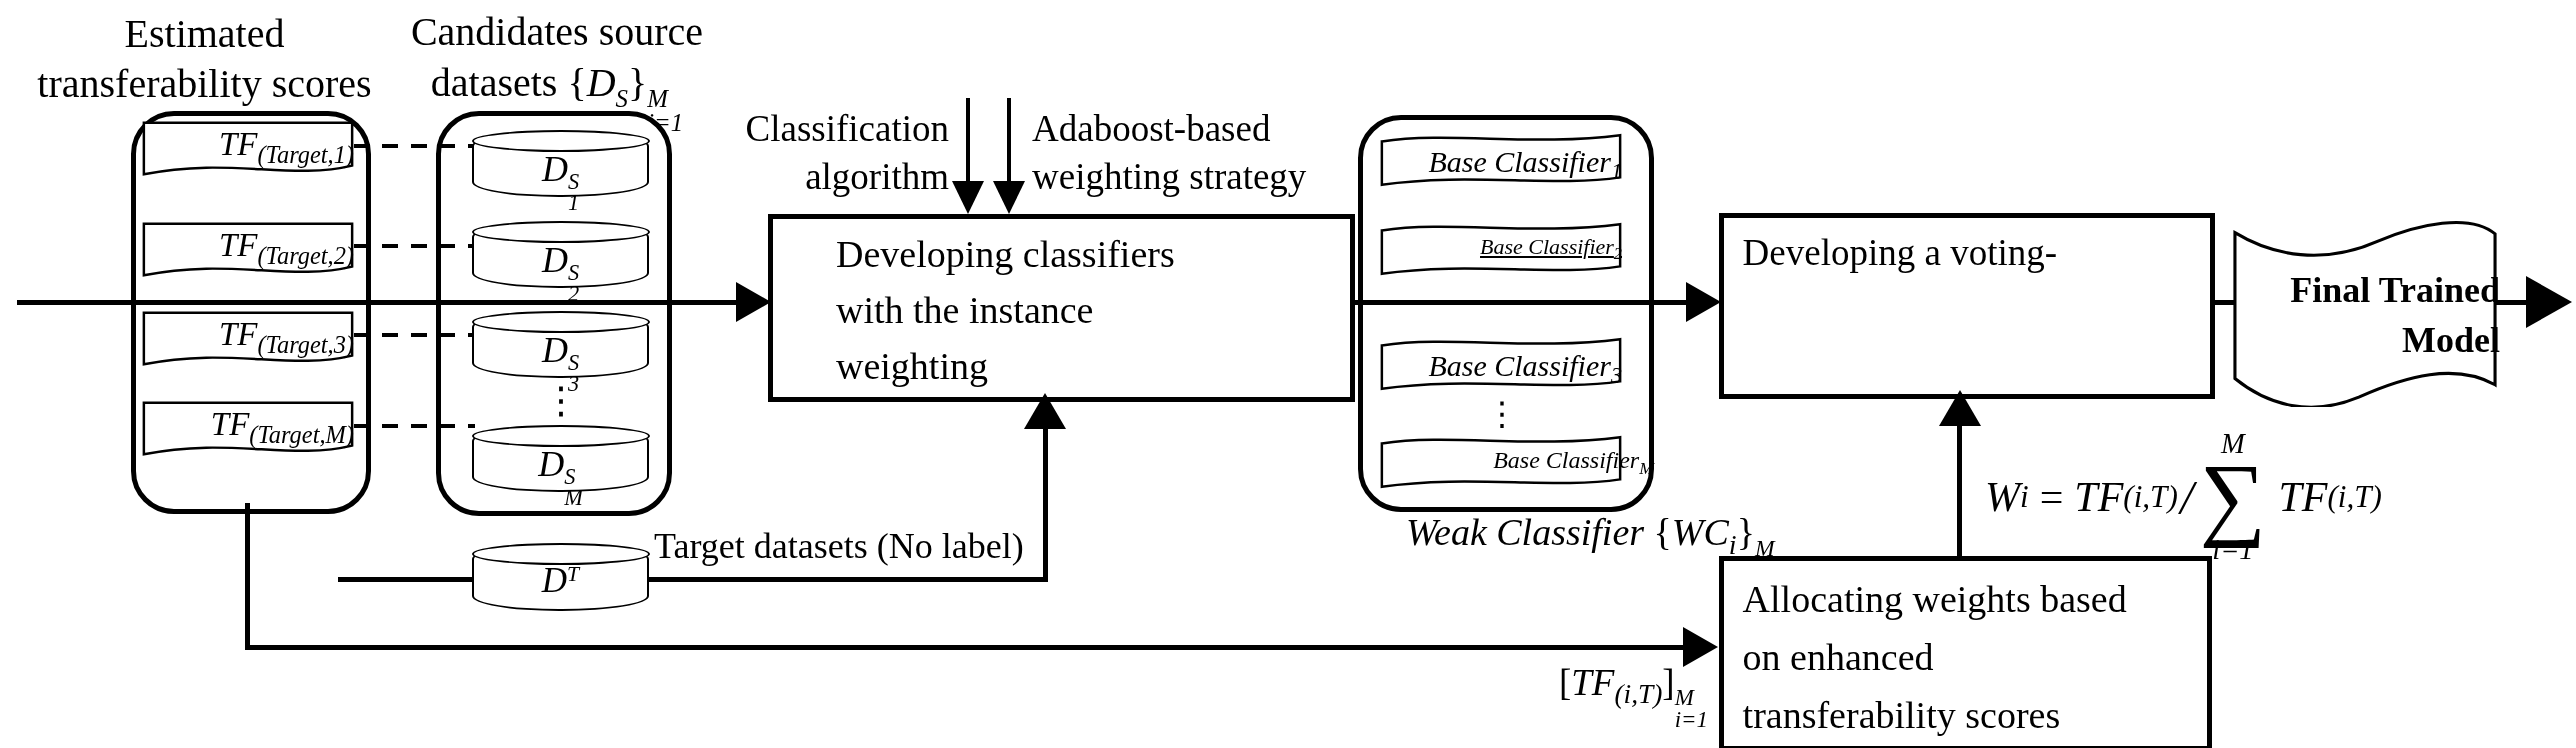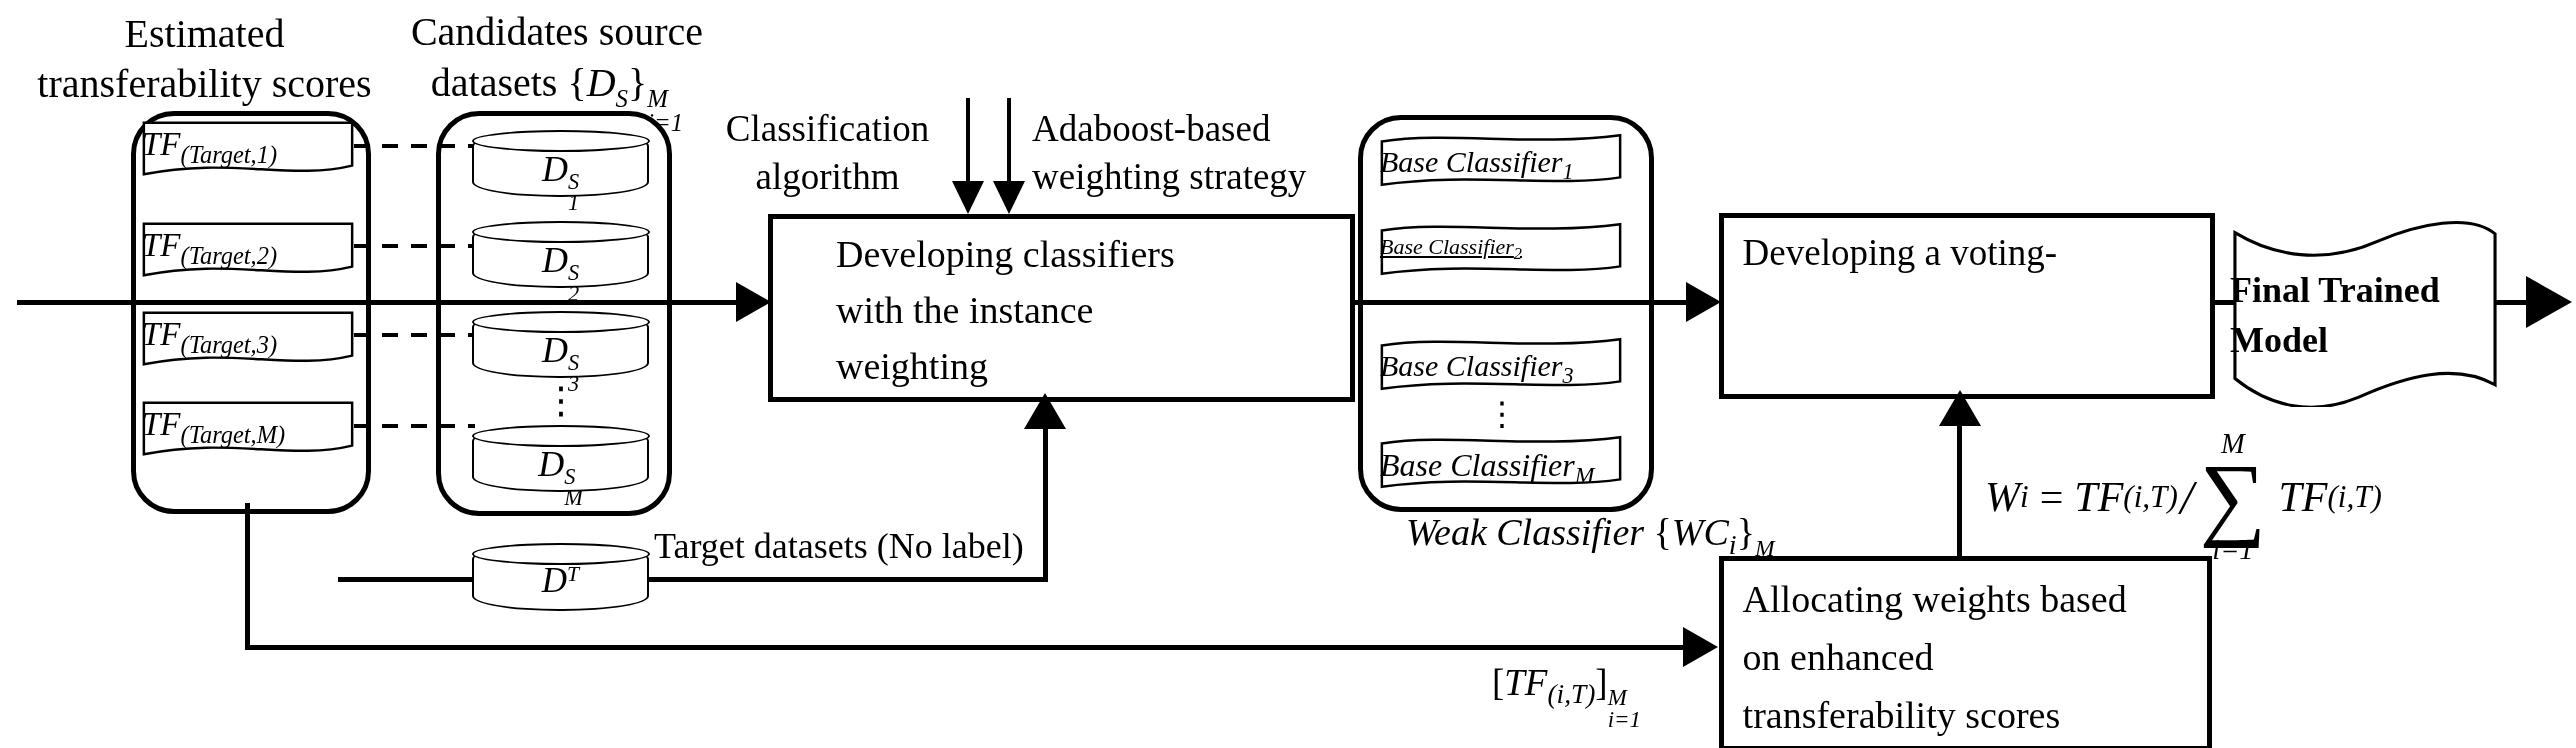--- a/index.html
+++ b/index.html
@@ -15,21 +15,21 @@
   .arr-r.big{border-top-width:26px;border-bottom-width:26px;border-left-width:46px;}
   .arr-d{position:absolute;width:0;height:0;border-left:16.7px solid transparent;border-right:16.7px solid transparent;border-top:33px solid #000;}
   .arr-u{position:absolute;width:0;height:0;border-left:21px solid transparent;border-right:21px solid transparent;border-bottom:36px solid #000;}
   
   .rcontainer{position:absolute;border:5px solid #000;border-radius:43px;background:#fff;}
   .pbox{position:absolute;border:5.6px solid #000;background:#fff;font-size:38px;line-height:56px;}
   .pbox .inner{padding:7.4px 6.2px 0 16px;}
   
   .tape{position:absolute;}
   .tape svg{position:absolute;left:0;top:0;width:100%;height:100%;}
-  .tape .lbl{position:absolute;left:0;top:0;width:100%;text-align:left;font-style:italic;}
+  .tape .lbl{position:absolute;left:0;top:0;width:100%;text-align:right;font-style:italic;}
   
   .cyl{position:absolute;border:2.5px solid #000;border-radius:87px/15px;background:#fff;}
   .cyl::before{content:"";position:absolute;left:-2.5px;right:-2.5px;top:-3.1px;height:22px;border:2.5px solid #000;border-radius:50%;background:#fff;box-sizing:border-box;}
   .cyl .lbl{position:relative;display:block;width:100%;text-align:center;font-style:italic;font-size:36px;padding-top:15px;z-index:2;}
   
   .t{position:absolute;}
   .center{text-align:center;}
   .right{text-align:right;}
   .it{font-style:italic;}
   sub.s{font-size:0.74em;font-style:italic;}
@@ -127,21 +127,21 @@
         </span></span>
   </div>
   <div class="dots" style="left:530px;top:382px;width:62px;">⋮</div>
   <div class="cyl" style="left:472px;top:426px;width:173px;height:62px;">
     <span class="lbl"><span>D</span><span class="ss" style="vertical-align:-0.35em;">
           <span>S</span>
           <span>M</span>
         </span></span>
   </div>
 
-  <div class="t right" style="left:706px;top:105px;width:243px;font-size:37px;line-height:48px;text-align:center;">
+  <div class="t right" style="left:706px;top:105px;width:243px;font-size:37px;line-height:48px;">
     <div>Classification</div>
     <div>algorithm</div>
   </div>
   <div class="vline" style="left:966px;top:98px;height:88px;width:4.3px;"></div>
   <div class="arr-d" style="left:952px;top:181px;"></div>
   <div class="vline" style="left:1007px;top:98px;height:88px;width:4.3px;"></div>
   <div class="arr-d" style="left:993px;top:181px;"></div>
   <div class="t" style="left:1032px;top:105px;width:372px;font-size:37px;line-height:48px;">
     <div>Adaboost-based</div>
     <div>weighting strategy</div>
@@ -171,21 +171,21 @@
     <svg viewBox="0 0 390 100" preserveAspectRatio="none">
         <path d="M3,20 C110,4 250,28 387,10 L387,78 C280,94 140,70 3,90 Z" fill="#fff" stroke="#000" stroke-width="4"></path>
       </svg>
     <span class="lbl" style="font-size:30px;padding-top:16px;"><span>Base Classifier</span><sub class="s">3</sub></span>
   </div>
   <div class="dots" style="left:1471px;top:398px;width:62px;font-size:33px;">⋮</div>
   <div class="tape" style="left:1380px;top:431px;width:242px;height:62px;">
     <svg viewBox="0 0 390 100" preserveAspectRatio="none">
         <path d="M3,20 C110,4 250,28 387,10 L387,78 C280,94 140,70 3,90 Z" fill="#fff" stroke="#000" stroke-width="4"></path>
       </svg>
-    <span class="lbl" style="font-size:32px;padding-top:16px;"><span>Base Classifier</span><sub class="s">M</sub></span>
+    <span class="lbl" style="font-size:24px;padding-top:16px;padding-left:32px;"><span>Base Classifier</span><sub class="s">M</sub></span>
   </div>
 
   <div class="t center it" style="left:1319px;top:510px;width:557px;font-size:38px;">
     <span>Weak Classifier</span>&nbsp;<span style="font-style:normal;">{</span><span>WC</span><sub class="s">i</sub><span style="font-style:normal;">}</span><span class="ss">
         <span>M</span>
         <span>i=1</span>
       </span>
   </div>
 
   <div class="pbox" style="left:1719px;top:213px;width:486px;height:176px;font-size:37px;line-height:55px;">
@@ -235,21 +235,21 @@
   <div class="vline" style="left:1043px;top:426px;height:155px;"></div>
   <div class="arr-u" style="left:1024px;top:393px;"></div>
   <div class="cyl" style="left:472px;top:544px;width:173px;height:63px;">
     <span class="lbl" style="font-size:35px;"><span>D</span><sup style="font-size:0.62em;font-style:italic;vertical-align:0.5em;">T</sup></span>
   </div>
   <div class="t" style="left:654px;top:525px;width:409px;font-size:36px;">Target datasets (No label)</div>
 
   <div class="vline" style="left:245px;top:503px;height:147px;"></div>
   <div class="hline" style="left:245px;top:645px;width:1441px;"></div>
   <div class="arr-r" style="left:1683px;top:627px;"></div>
-  <div class="t right it" style="left:1375px;top:661px;width:266px;font-size:37px;">
+  <div class="t right it" style="left:1442px;top:661px;width:266px;font-size:37px;">
     <span style="font-style:normal;">[</span><span>TF</span><sub class="s">(i,T)</sub><span style="font-style:normal;">]</span><span class="ss">
         <span>M</span>
         <span>i=1</span>
       </span>
   </div>
 
 </div>
 
 
 </body></html>

